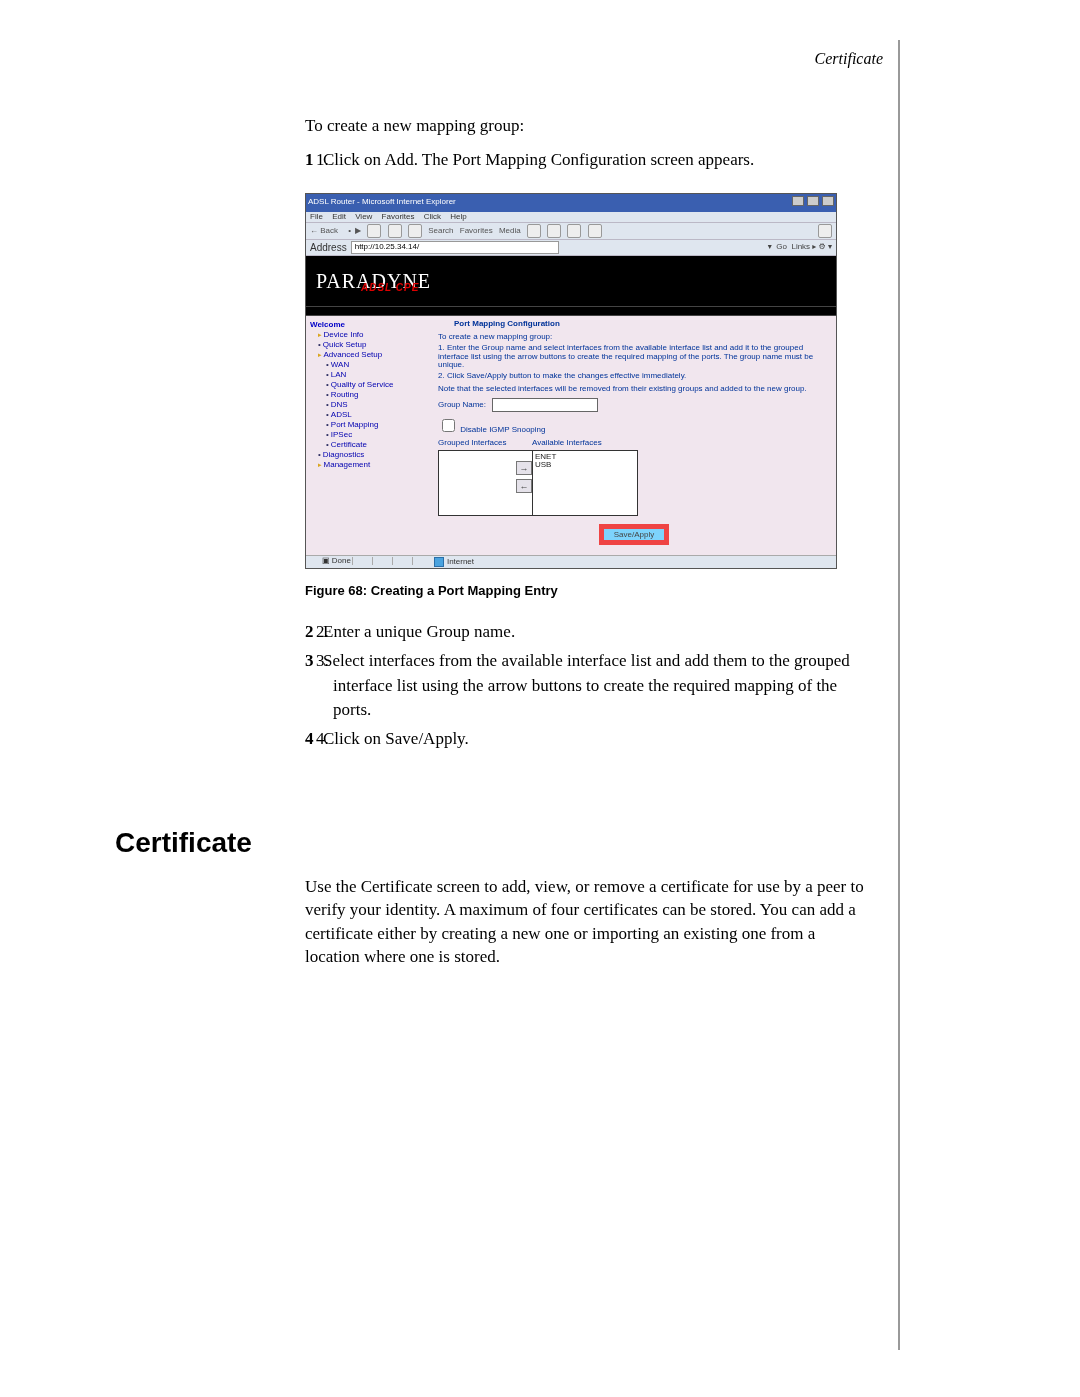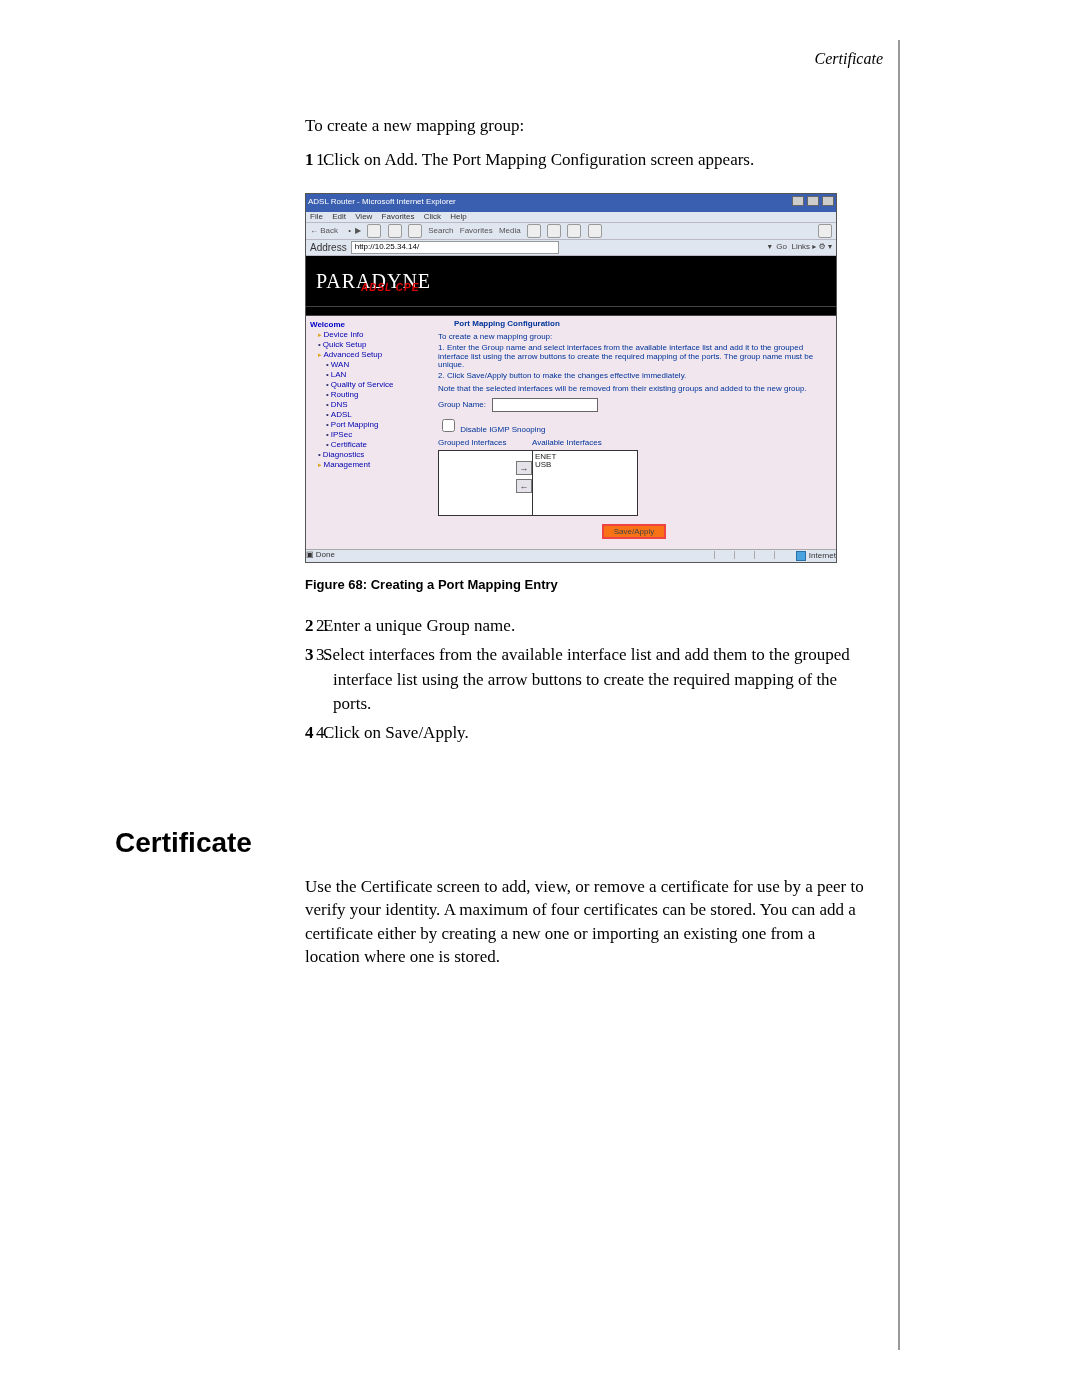--- a/index.html
+++ b/index.html
@@ -137,26 +137,26 @@
     justify-content:center; margin-left:-28px;}
   .movebtns button {
     width:16px; height:14px; font-size:9px;
     border:1px solid #777; background:#e5e2ea; color:#444;
     display:flex; align-items:center; justify-content:center;
     padding:0;
   }
   .action-row { text-align:center; margin-top:8px;}
   .action-row button {
     font-size:8px; padding:1px 10px;
-    border:2px solid #ef4444; background:#f97316; color:#444;
+    border:5px solid #ef4444; background:#7dd3fc; color:#444;
   }
   .statusbar {
     background:#dfe6ef; border-top:1px solid #aaa;
-    display:flex; justify-content:space-between;
-    padding:1px 0; font-size:8px; color:#333;
+    display:flex; justify-content:flex-start;
+    padding:1px 16px; font-size:8px; color:#333;
   }
   .statusbar .boxes span {
     display:inline-block; width:18px; height:8px;
     border-left:1px solid #aaa; margin-left:1px;
   }
   .statusbar .rhs { display:flex; align-items:center; gap:3px;}
   .ie-icon { display:inline-block; width:8px; height:8px;
     background:#4aa3df; border:1px solid #2b6fa8;}
 
   

